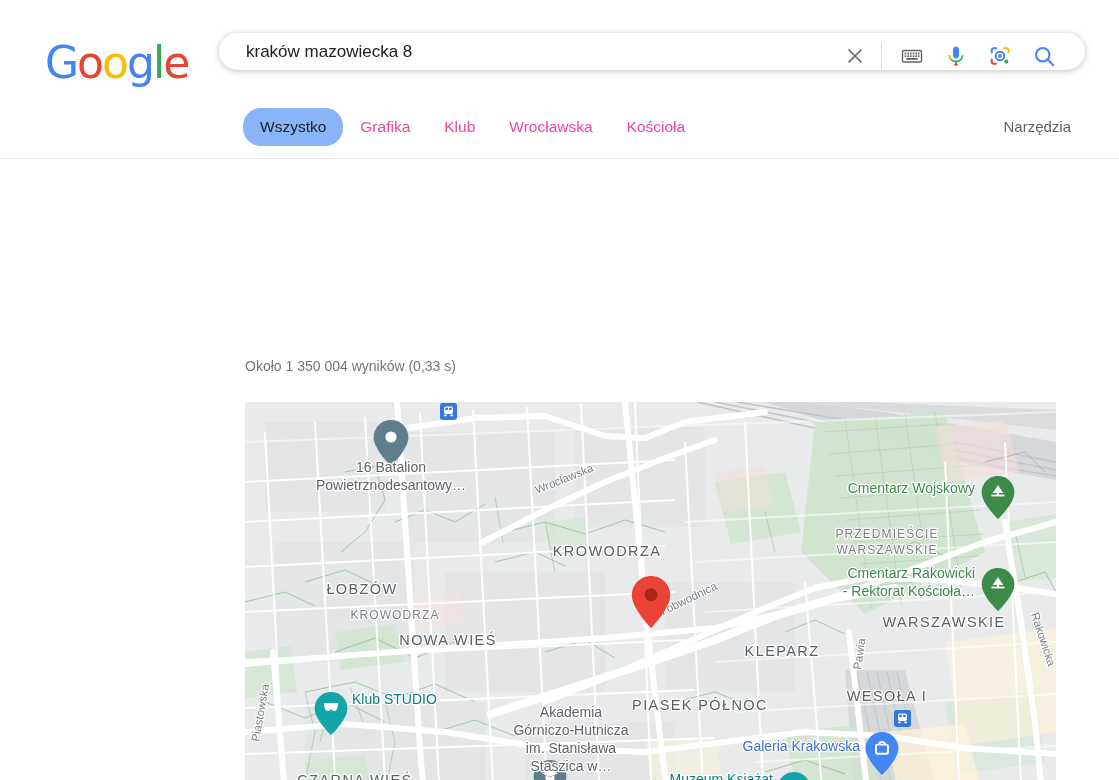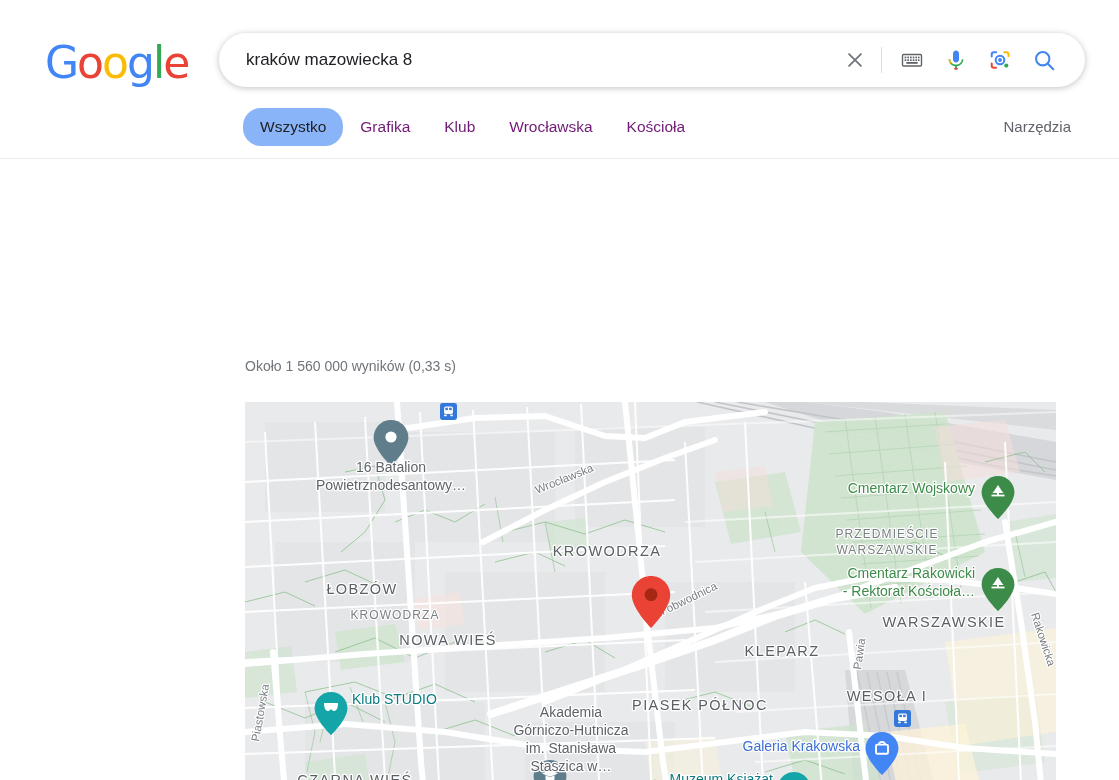--- a/index.html
+++ b/index.html
@@ -35,27 +35,27 @@
   .logo span { display: inline-block; }
   .l-b { color: #4285F4; }
   .l-r { color: #EA4335; }
   .l-y { color: #FBBC05; }
   .l-g { color: #34A853; }
 
   
   .searchbar {
     position: absolute;
     left: 219px; top: 33px;
-    width: 866px; height: 54px;
+    width: 866px; height: 37px;
     background: #ffffff;
     border: 1px solid transparent;
     border-radius: 27px;
     box-shadow: 0 1px 6px rgba(32,33,36,.28);
     display: flex;
-    align-items: center;
+    align-items: flex-start;
   }
   .search-input {
     flex: 1;
     border: none;
     outline: none;
     background: transparent;
     font-family: "Liberation Sans", sans-serif;
     font-size: 17px;
     color: #202124;
     padding: 0 0 0 26px;
@@ -87,21 +87,21 @@
     width: 1119px; height: 50px;
   }
   .nav-inner {
     position: absolute;
     left: 243px; top: 0;
     display: flex;
     gap: 0px;
   }
   .tab {
     font-size: 15.5px;
-    color: #701a75;
+    color: #ec4899;
     padding: 9px 17px;
     cursor: pointer;
     white-space: nowrap;
     line-height: 20px;
     display: flex; align-items: center; gap: 5px;
   }
   .tab.active {
     background: #8ab4f8;
     color: #202124;
     border-radius: 18px;
@@ -291,21 +291,21 @@
       <div class="tab">
         <span>Kościoła</span>
       </div>
     </div>
     <div class="tools">Narzędzia</div>
   </div>
 </div>
 
 <div class="main">
 
-  <div class="result-count">Około 1 560 000 wyników (0,33 s)</div>
+  <div class="result-count">Około 1 350 004 wyników (0,33 s)</div>
 
   <div class="map">
     <svg width="811" height="423" viewBox="0 0 811 423" xmlns="http://www.w3.org/2000/svg">
       <defs>
         <clipPath id="mapclip">
             <rect x="0" y="0" width="811" height="423"></rect>
           </clipPath>
       </defs>
       <g clip-path="url(#mapclip)">
 

